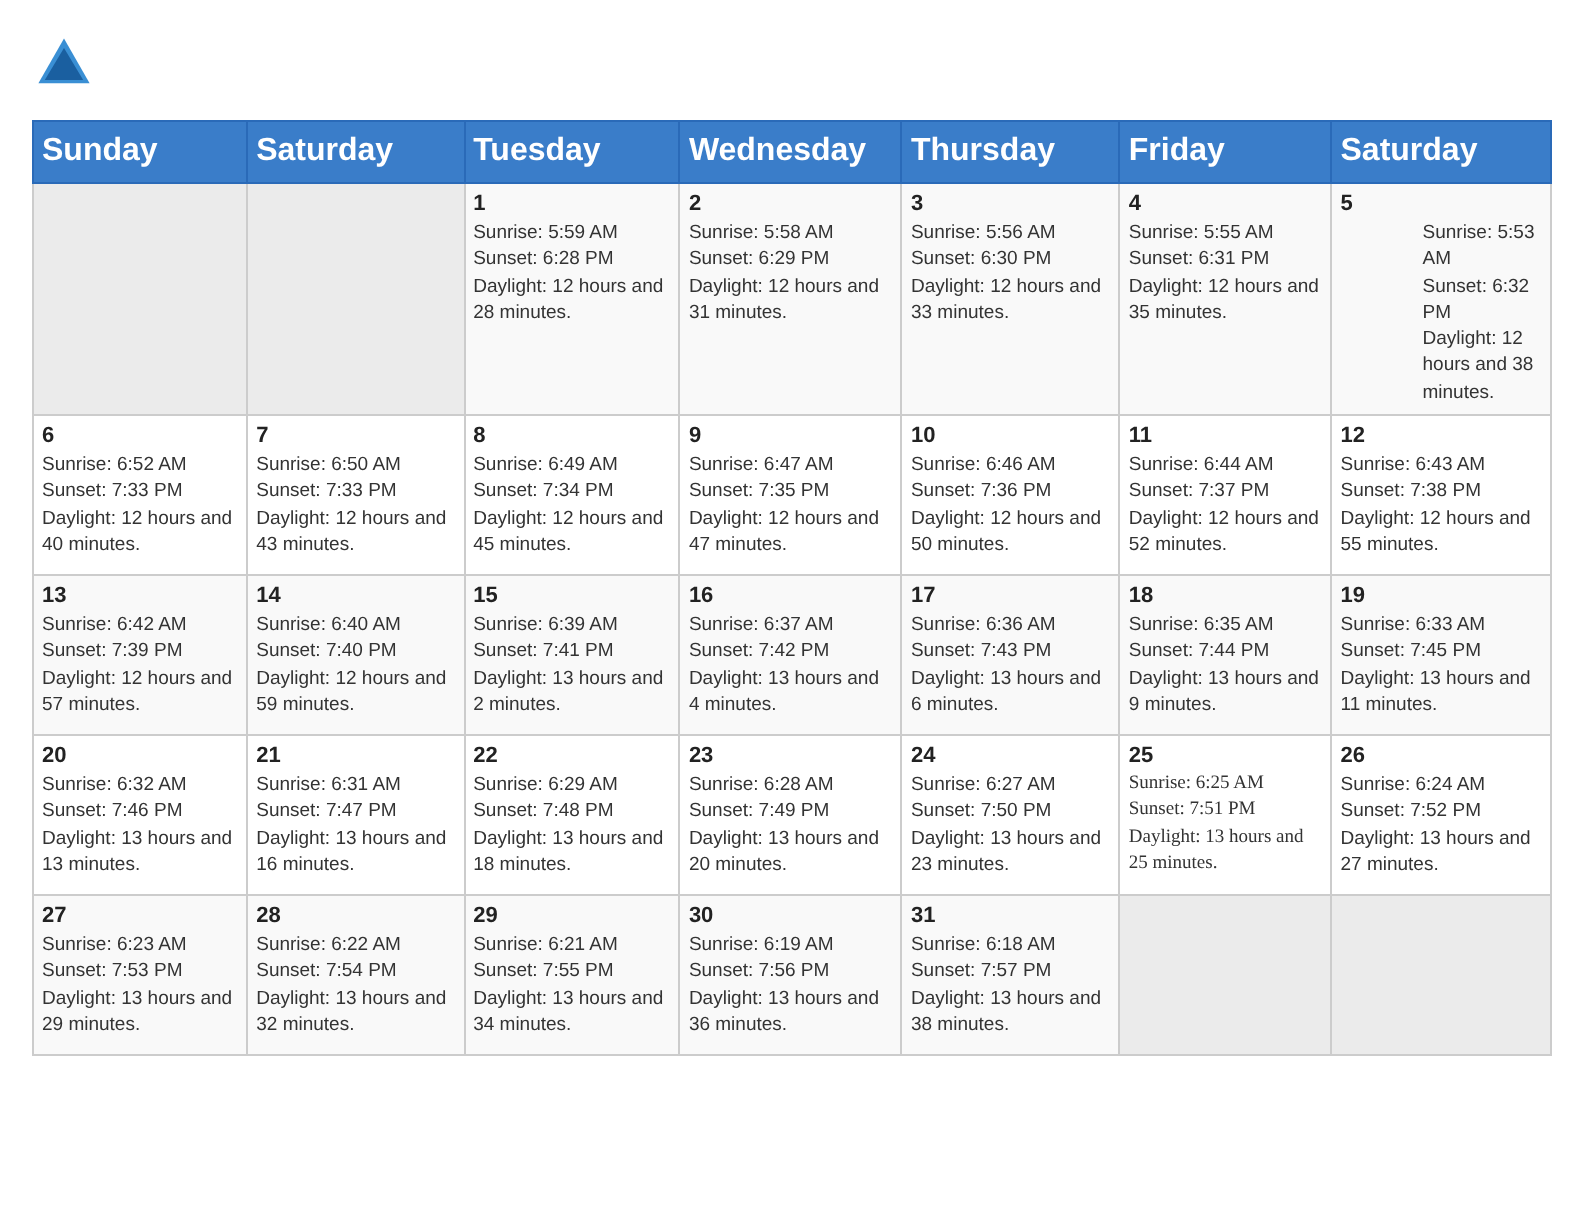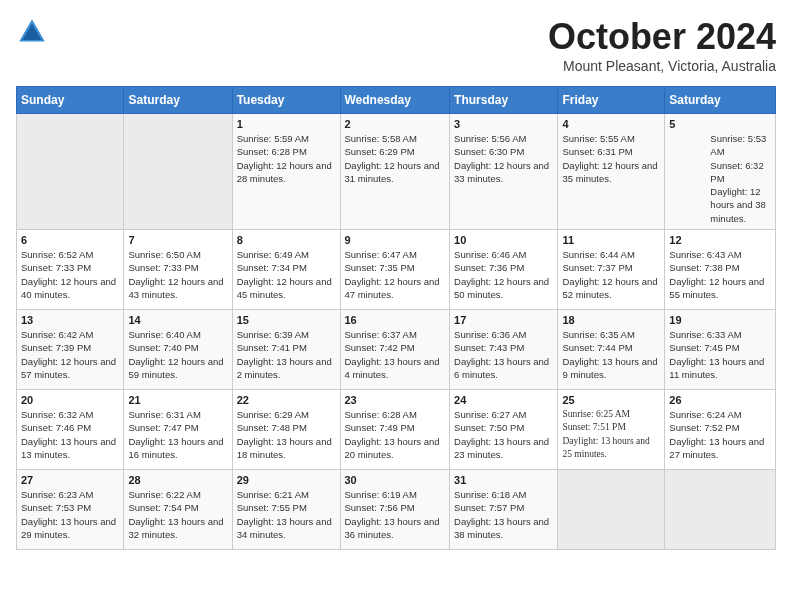--- a/index.html
+++ b/index.html
@@ -49,21 +49,21 @@
     table {
       width: 100%;
       border-collapse: collapse;
       font-size: 10px;
     }
     thead tr th {
       background: #3a7dc9;
       color: #fff;
       padding: 6px 4px;
       text-align: left;
-      font-size: 12px;
+      font-size: 16px;
       border: 1px solid #2a6ab8;
     }
     tbody tr td {
       border: 1px solid #ccc;
       vertical-align: top;
       padding: 4px;
       min-height: 70px;
       height: 80px;
       width: 113px;
       background: #fff;
@@ -91,24 +91,20 @@
   </style>
 </head>
 <body>
 
 <div class="header">
   <div class="logo">
     <svg class="logo-icon" viewBox="0 0 40 40">
       <polygon points="20,4 36,32 4,32" fill="#3a8fd4"></polygon>
       <polygon points="20,10 32,30 8,30" fill="#1a5fa0"></polygon>
     </svg>
-  </div>
-  <div class="title-block">
-    <div class="month-title">October 2024</div>
-    <div class="subtitle">Mount Pleasant, Victoria, Australia</div>
   </div>
 </div>
 
 <table>
   <thead>
     <tr>
     <th>Sunday</th>
         <th>Saturday</th>
         <th>Tuesday</th>
         <th>Wednesday</th>

